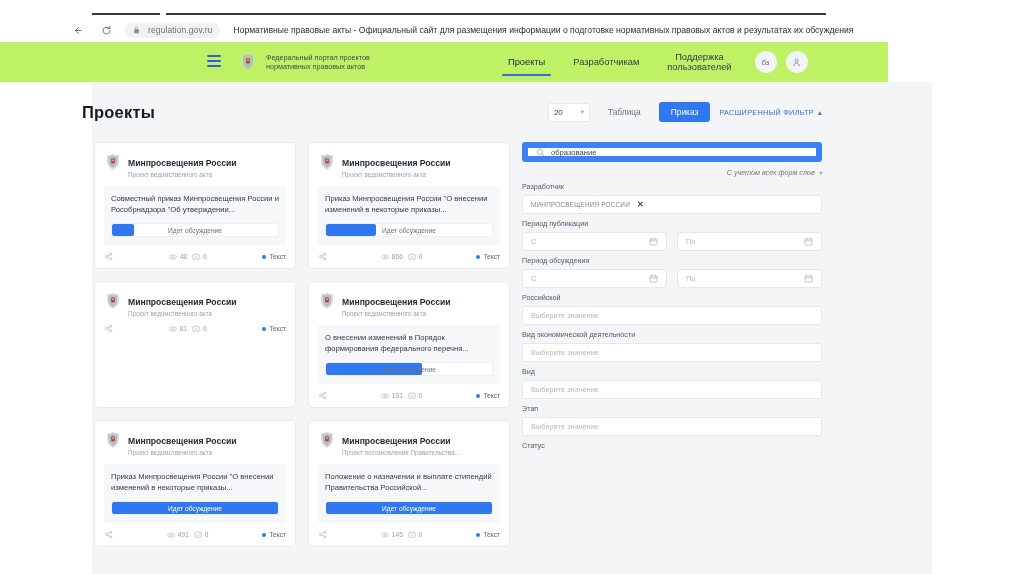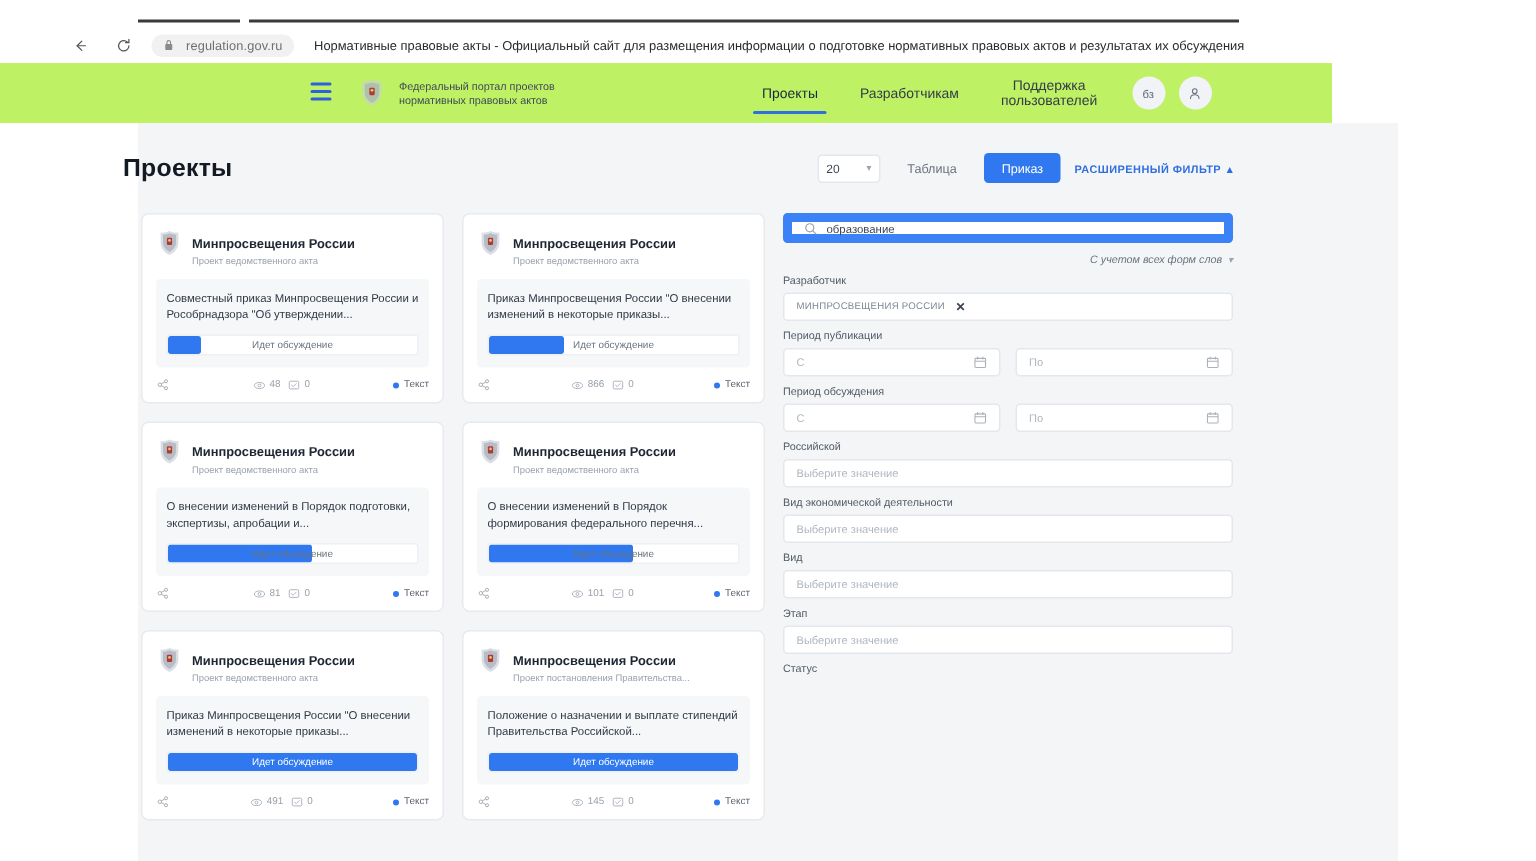--- a/index.html
+++ b/index.html
@@ -18,21 +18,21 @@
     background: #ffffff;
   }
   .tab-line {
     position: absolute; top: 13px; height: 2px; background: #3a3a3a;
   }
   .tab-line.a { left: 92px; width: 68px; }
   .tab-line.b { left: 166px; width: 660px; }
 
   .browser-bar {
     position: absolute; left: 0; top: 18px; width: 1024px; height: 24px;
-    display: flex; align-items: center; padding-left: 44px;
+    display: flex; align-items: center; padding-left: 68px;
     background: #ffffff;
   }
   .nav-btn {
     width: 18px; height: 18px; display: flex; align-items: center; justify-content: center;
     color: #5a5a5a; font-size: 12px; margin-right: 4px;
   }
   .lock-icon { width: 10px; height: 10px; margin-right: 5px; color: #7a7a7a; display:flex; align-items:center; }
   .url-chip {
     display: flex; align-items: center;
     background: #f1f1f1; border-radius: 9px;
@@ -100,21 +100,21 @@
   }
   .chev { font-size: 6.5px; color: #9aa3ae; }
   .btn-ghost {
     font-size: 8.4px; color: #6b7480; padding: 5px 9px; border-radius: 3px;
   }
   .btn-primary {
     font-size: 8.4px; color: #ffffff; background: #2f78f0;
     padding: 5px 12px; border-radius: 3px;
   }
   .btn-filter {
-    font-size: 7.3px; color: #2f6fe0; letter-spacing: .3px; font-weight: bold;
+    font-size: 7.3px; color: #2f6fe0; letter-spacing: .3px; font-weight: normal;
     display: flex; align-items: center; gap: 4px;
   }
 
   
   .cards {
     position: absolute; left: 94px; top: 100px; width: 420px;
     display: flex; flex-wrap: wrap; gap: 12px 12px;
   }
   .card {
     width: 202px; background: #ffffff; border: 1px solid #e8eaee;
@@ -403,27 +403,20 @@
   <path d="M12 4c2.2 1 4.4 1.4 6.8 1.3v8c0 4.7-3.1 8.1-6.8 10-3.7-1.9-6.8-5.3-6.8-10v-8C7.6 5.4 9.8 5 12 4z" fill="#98a1ad" opacity="0.55"></path>
   <rect x="9.3" y="8.6" width="5.4" height="7.4" rx="1" fill="#b03a3a"></rect>
   <circle cx="12" cy="11.3" r="1.4" fill="#e8c96a"></circle>
 </svg>
             </span>
       <span style="min-width:0;">
         <span class="card-dev">Минпросвещения России</span>
         <div class="card-type">Проект ведомственного акта</div>
       </span>
     </div>
-    <div class="card-body">
-      <div class="card-title">О внесении изменений в Порядок подготовки, экспертизы, апробации и...</div>
-      <div class="progress-wrap">
-        <div class="progress-fill" style="width:58%"></div>
-        <div class="progress-label">Идет обсуждение</div>
-      </div>
-    </div>
     <div class="card-foot">
       <span>
               <svg width="9" height="9" viewBox="0 0 14 14">
                 <circle cx="4" cy="7" r="1.8" fill="none" stroke="#a2aab4" stroke-width="1"></circle>
                 <circle cx="10.4" cy="3.4" r="1.6" fill="none" stroke="#a2aab4" stroke-width="1"></circle>
                 <circle cx="10.4" cy="10.6" r="1.6" fill="none" stroke="#a2aab4" stroke-width="1"></circle>
                 <line x1="5.5" y1="6.1" x2="9" y2="4.2" stroke="#a2aab4" stroke-width="1"></line>
                 <line x1="5.5" y1="7.9" x2="9" y2="9.8" stroke="#a2aab4" stroke-width="1"></line>
               </svg>
             </span>

